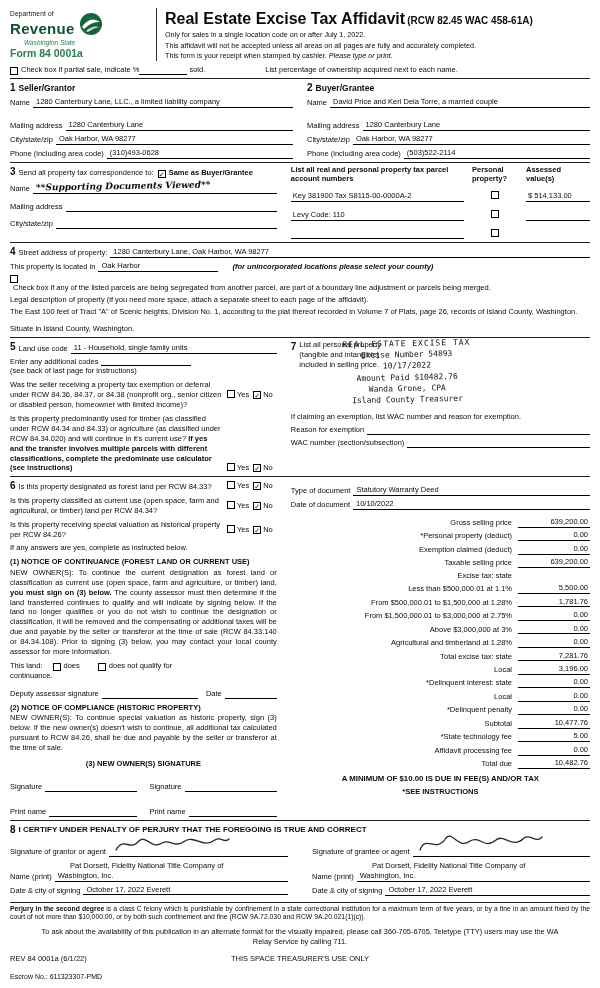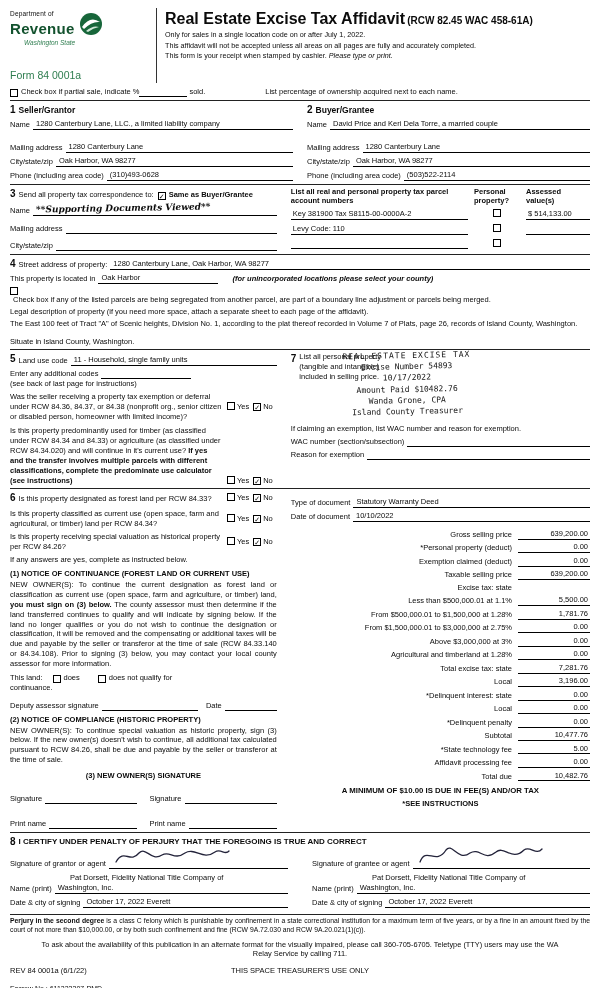--- a/index.html
+++ b/index.html
@@ -19,30 +19,30 @@
   .lbl { flex:none; padding-right:3px; }
   .fl { flex:1; border-bottom:1px solid #000; min-height:9px; padding:0 3px; min-width:0; }
   .gap { height:9px; }
   
   .header { margin-bottom:4px; }
   .hdr-left { width:146px; flex:none; padding-top:2px; }
   .logo-line { display:flex; align-items:flex-start; }
   .dept-small { font-size:6.5px; letter-spacing:.2px; }
   .dept-name { font-size:15px; font-weight:bold; color:#13522e; letter-spacing:.3px; }
   .dept-sub { font-size:6.5px; color:#2e7d4f; font-style:italic; margin-left:14px; }
-  .form-no { color:#2e7d4f; font-weight:normal; font-size:10.5px; margin-top:22px; }
+  .form-no { color:#2e7d4f; font-weight:bold; font-size:10.5px; margin-top:0; }
   .logo-circle { margin-left:4px; margin-top:2px; }
   .hdr-right { flex:1; border-left:1.5px solid #333; padding-left:8px; }
   .title { font-size:16px; font-weight:bold; }
   .rcw { font-size:10px; font-weight:bold;text-align:right; }
   .note { font-size:7.2px; margin-top:1px; }
   
   .sechead { font-weight:bold; font-size:8.5px; }
   
-  .ptable { display:grid; grid-template-columns:1fr 46px 64px; column-gap:6px; row-gap:4px; }
+  .ptable { display:grid; grid-template-columns:1fr 46px 64px; column-gap:6px; row-gap:4px;gap:8px; }
   .pth { font-weight:bold; line-height:1.2; }
   .ptc { border-bottom:1px solid #000; min-height:9px; padding:0 2px; }
   .ptcb { text-align:center; }
   
   .hand { font-family:"DejaVu Serif",serif; font-style:italic; font-weight:bold; font-size:9px;
           display:inline-block; transform:rotate(-1deg); white-space:nowrap; }
   
   .qrow { display:flex; margin-top:4px; }
   .qtext { flex:1; min-width:0; }
   .yn { flex:none; white-space:nowrap; padding-left:5px; align-self:center; }
@@ -258,25 +258,25 @@
         <div>Amount Paid $10482.76</div>
         <div>Wanda Grone, CPA</div>
         <div>Island County Treasurer</div>
       </div>
       <div class="row" style="align-items:flex-start;">
         <span class="num">7</span>
         <span style="width:90px;">List all personal property (tangible and intangible) included in selling price.</span>
       </div>
       <div style="margin-top:42px;">If claiming an exemption, list WAC number and reason for exemption.</div>
       <div class="fld">
+          <span class="lbl">Reason for exemption</span>
+          <span class="fl"></span>
+        </div>
+      <div class="fld">
           <span class="lbl">WAC number (section/subsection)</span>
-          <span class="fl"></span>
-        </div>
-      <div class="fld">
-          <span class="lbl">Reason for exemption</span>
           <span class="fl"></span>
         </div>
     </div>
   </div>
   <div class="hr"></div>
 
   <div class="cols">
     <div class="col" style="flex:0 0 46%;">
       <div class="qrow" style="margin-top:0;">
         <div class="qtext"><span class="num">6</span><span>Is this property designated as forest land per RCW 84.33?</span></div>

